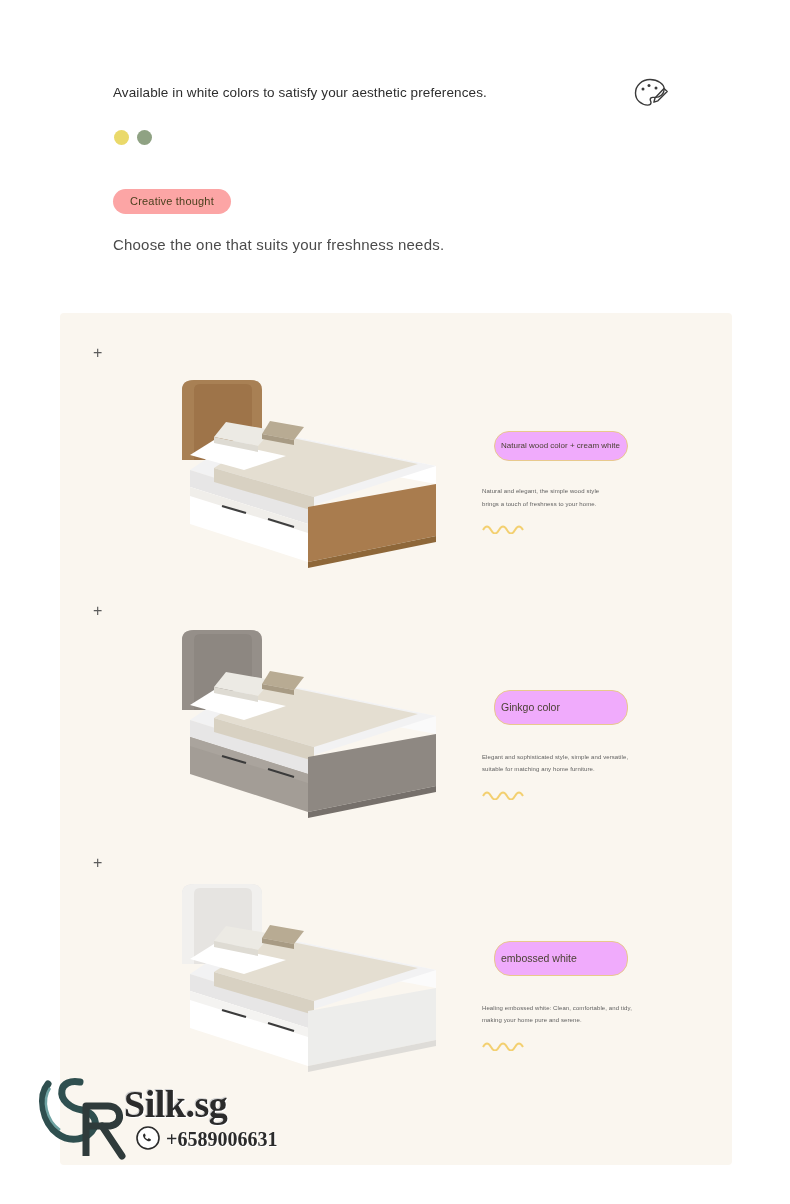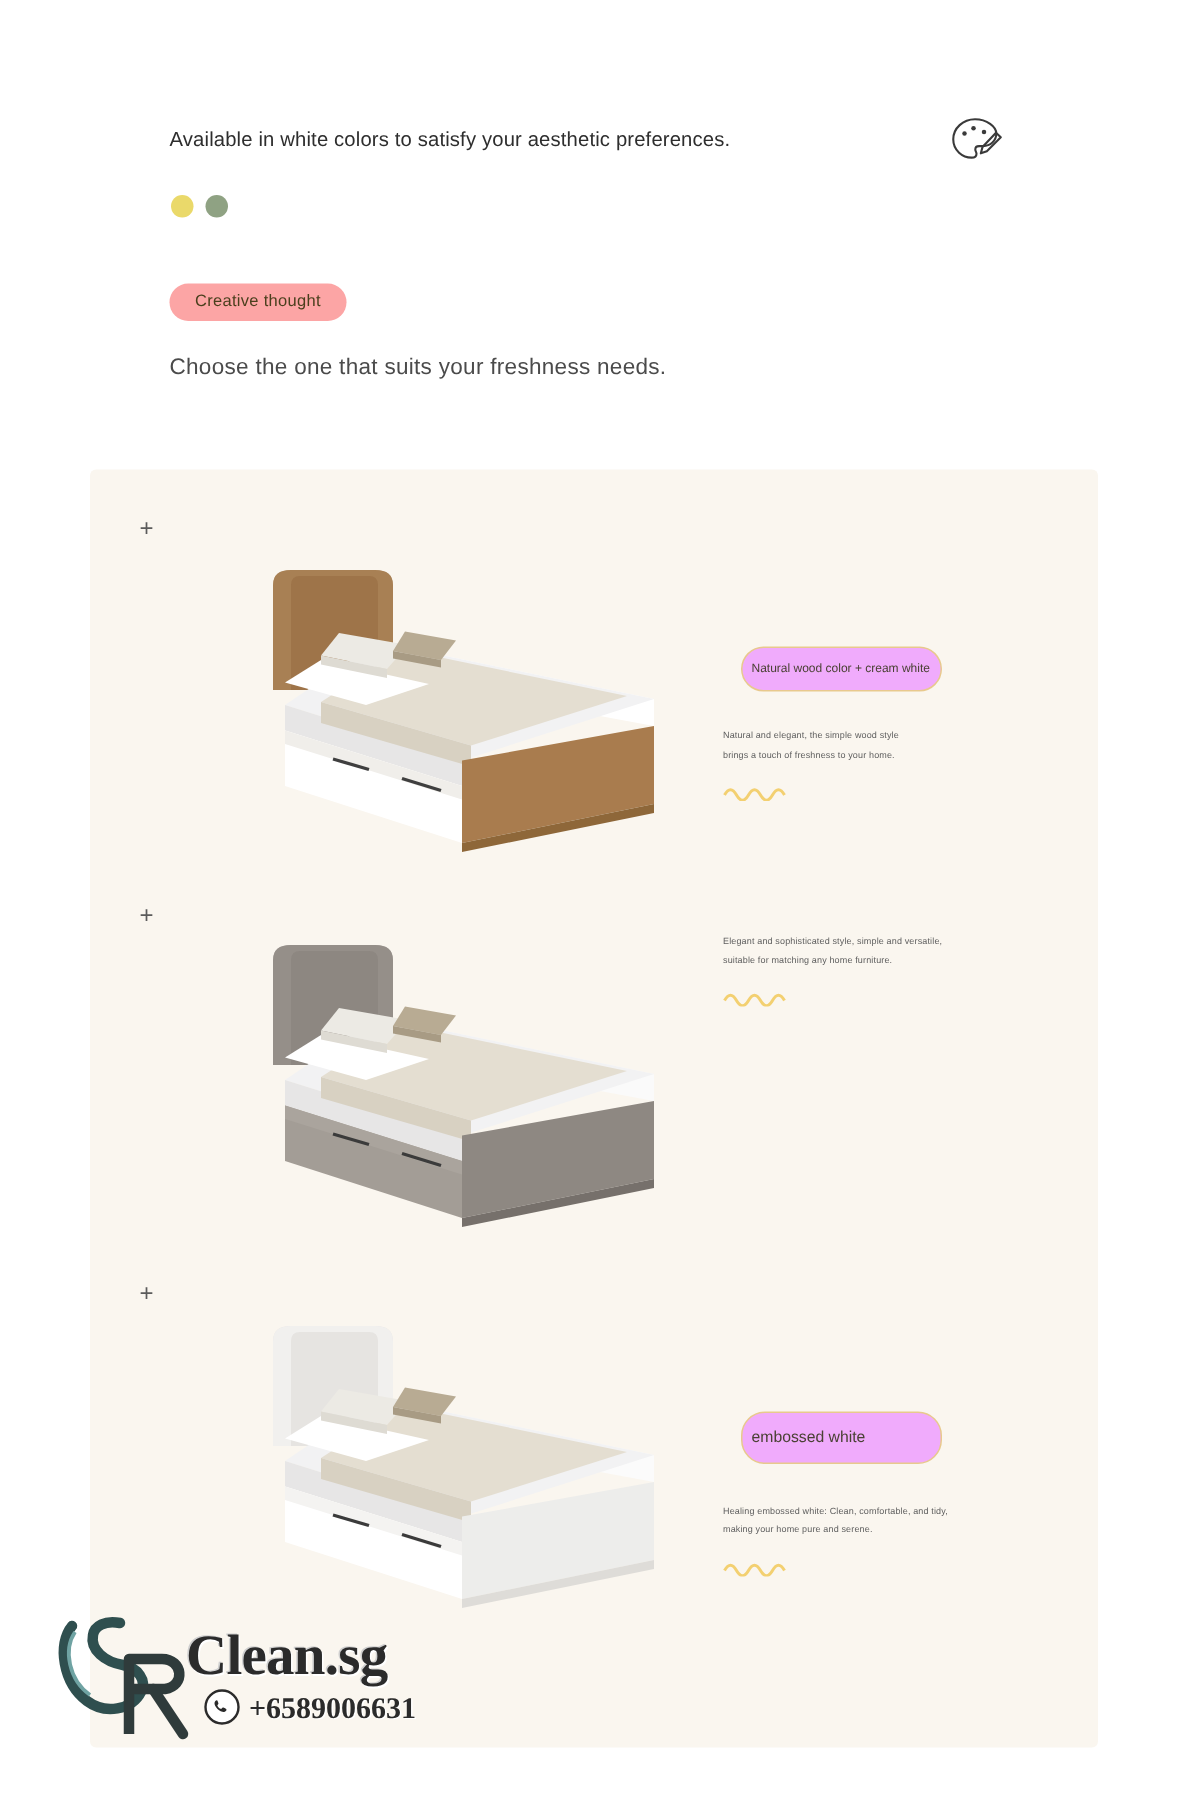--- a/index.html
+++ b/index.html
@@ -283,20 +283,21 @@
         <path d="M190 141 L318 118 L318 170 L190 196 Z" fill="#8e8882"></path>
         <path d="M72 121 L190 158 L190 196 L72 158 Z" fill="#a39d96"></path>
         <path d="M72 121 L190 158 L190 167 L72 130 Z" fill="#aaa49d"></path>
         <path d="M104 140 L128 147" stroke="#3b3b3b" stroke-width="2.2" fill="none"></path>
         <path d="M150 153 L176 161" stroke="#3b3b3b" stroke-width="2.2" fill="none"></path>
         <path d="M190 196 L318 170 L318 176 L190 202 Z" fill="#76706b"></path>
       </svg>
     </div>
 
     <div class="info r2">
+      <div class="name-pill big">Ginkgo color</div>
       <div class="desc">
         <div>Elegant and sophisticated style, simple and versatile,</div>
         <div>suitable for matching any home furniture.</div>
       </div>
       <svg class="squiggle" viewBox="0 0 48 12">
         <path d="M1 8 q4 -7 8 0 q4 7 8 0 q4 -7 8 0 q4 7 8 0 q4 -7 8 0" fill="none" stroke="#f3d071" stroke-width="2"></path>
       </svg>
     </div>
   </div>
 
@@ -339,19 +340,19 @@
   </div>
 </div>
 
 <div class="watermark">
   <svg width="110" height="86" viewBox="0 0 110 86" aria-hidden="true">
     <path d="M12 8 C2 20 6 46 22 58 C34 67 52 64 58 52 C62 44 56 36 46 34 C34 32 24 24 26 14 C27 8 34 4 44 6" fill="none" stroke="#2f4f4f" stroke-width="7" stroke-linecap="round"></path>
     <path d="M14 12 C6 24 10 44 24 54" fill="none" stroke="#6fa3a3" stroke-width="2.5"></path>
     <path d="M50 80 L50 30 L72 30 C86 30 88 48 74 50 L50 50" fill="none" stroke="#2f3b3b" stroke-width="7" stroke-linejoin="round"></path>
     <path d="M66 50 L86 80" fill="none" stroke="#2f3b3b" stroke-width="7" stroke-linecap="round"></path>
   </svg>
-  <div class="wm-text">Clean.sg</div>
+  <div class="wm-text">Silk.sg</div>
   <svg style="position:absolute;left:100px;top:50px" width="24" height="24" viewBox="0 0 24 24">
     <circle cx="12" cy="12" r="11" fill="#ffffff" stroke="#2b2b2b" stroke-width="1.6"></circle>
     <path d="M8.5 7.5c.6 0 .9 1.5 1.1 2 .2.5-.4.9-.6 1.2-.2.3 0 .7.6 1.4.6.7 1.3 1 1.7 1.1.4.1.7-.4 1-.7.3-.3.6-.2 1 0 .4.2 1.7.8 1.7 1.3 0 .5-.7 1.4-1.7 1.5-1 .1-2.9-.6-4.3-2-1.4-1.4-2.1-3.1-2-4 .1-.9.9-1.8 1.5-1.8z" fill="#2b2b2b"></path>
   </svg>
   <div class="wm-phone">+6589006631</div>
 </div>
 
 </body></html>

